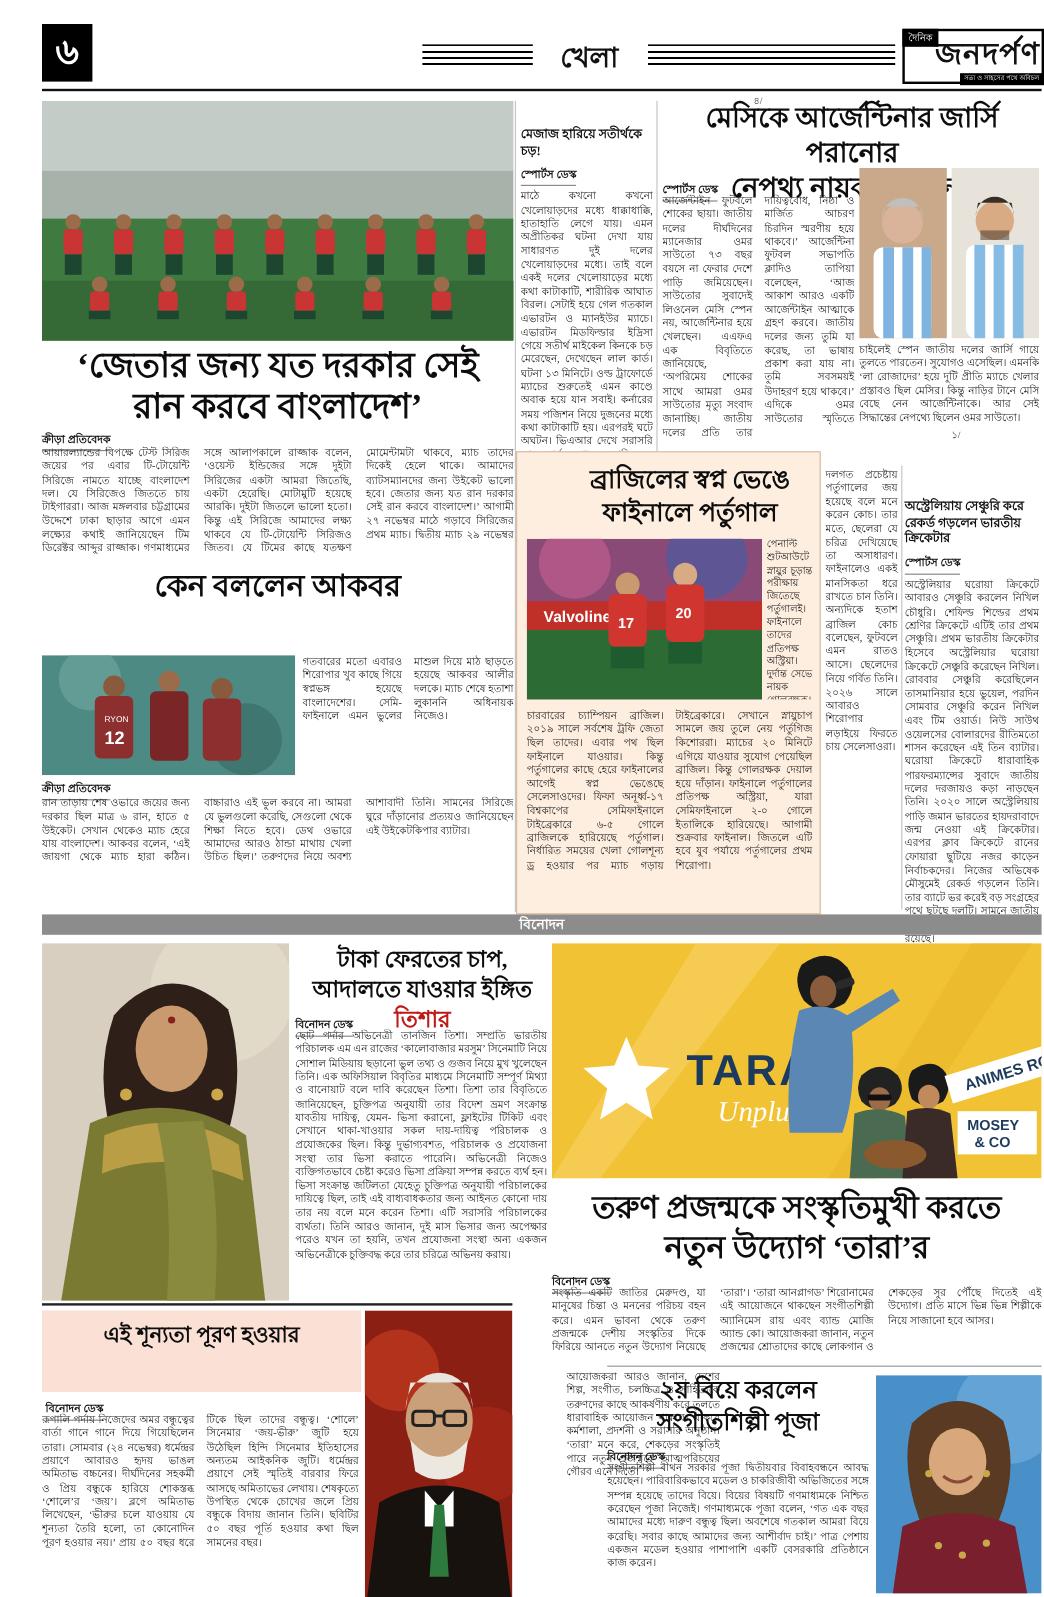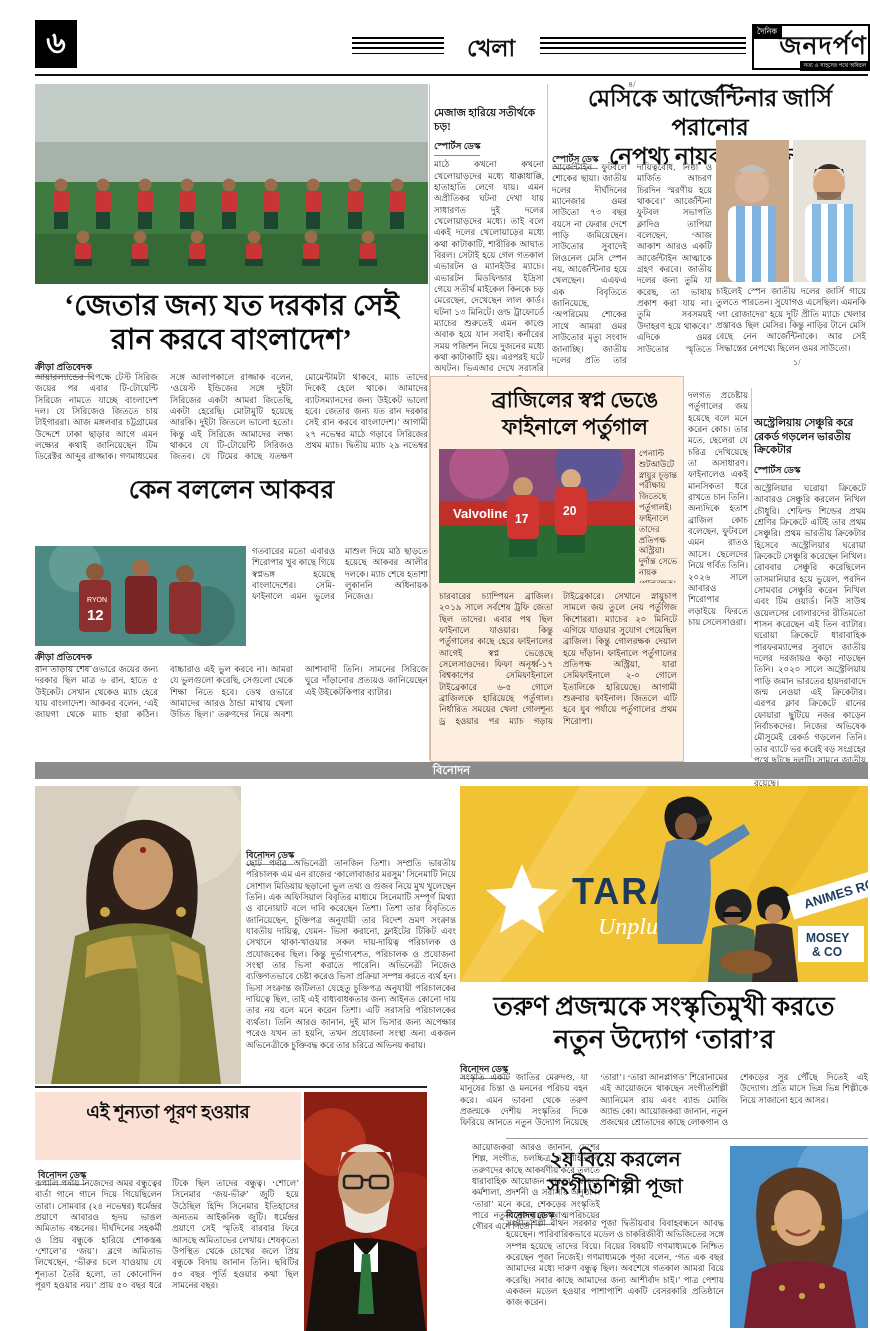--- a/index.html
+++ b/index.html
@@ -196,20 +196,23 @@
     <circle cx="150" cy="40" r="60" fill="#e4dccb" opacity="0.8"></circle>
     <path d="M60 60 q45 -50 95 -5 q18 60 -6 120 q-50 30 -86 0 q-22 -60 -3 -115z" fill="#2e2019"></path>
     <ellipse cx="108" cy="88" rx="30" ry="36" fill="#c89a6e"></ellipse>
     <circle cx="108" cy="64" r="3" fill="#8a1f1f"></circle>
     <path d="M40 150 q70 -30 130 10 l16 138 -170 0 z" fill="#7a7a33"></path>
     <path d="M52 160 q60 -24 112 8 l4 30 q-64 -28 -118 -6 z" fill="#caa84a" opacity="0.8"></path>
     <path d="M96 150 q14 60 8 148 l40 0 q6 -90 -10 -150 z" fill="#8a8a3f"></path>
     <circle cx="70" cy="126" r="5" fill="#caa84a"></circle>
       <circle cx="146" cy="126" r="5" fill="#caa84a"></circle>
   </svg>
+  <div class="abs hl" style="left:246px;top:788px;width:212px;font-size:19px;line-height:25px;">
+    <span>টাকা ফেরতের চাপ, আদালতে যাওয়ার ইঙ্গিত </span><span class="red">তিশার</span>
+  </div>
   <div class="abs" style="left:246px;top:844px;"><span class="byline">বিনোদন ডেস্ক</span></div>
   <div class="abs body-txt" style="left:246px;top:858px;width:210px;height:226px;">ছোট পর্দার অভিনেত্রী তানজিন তিশা। সম্প্রতি ভারতীয় পরিচালক এম এন রাজের ‘কালোবাজার মরসুম’ সিনেমাটি নিয়ে সোশাল মিডিয়ায় ছড়ানো ভুল তথ্য ও গুজব নিয়ে মুখ খুলেছেন তিনি। এক অফিসিয়াল বিবৃতির মাধ্যমে সিনেমাটি সম্পূর্ণ মিথ্যা ও বানোয়াট বলে দাবি করেছেন তিশা। তিশা তার বিবৃতিতে জানিয়েছেন, চুক্তিপত্র অনুযায়ী তার বিদেশ ভ্রমণ সংক্রান্ত যাবতীয় দায়িত্ব, যেমন- ভিসা করানো, ফ্লাইটের টিকিট এবং সেখানে থাকা-খাওয়ার সকল দায়-দায়িত্ব পরিচালক ও প্রযোজকের ছিল। কিন্তু দুর্ভাগ্যবশত, পরিচালক ও প্রযোজনা সংস্থা তার ভিসা করাতে পারেনি। অভিনেত্রী নিজেও ব্যক্তিগতভাবে চেষ্টা করেও ভিসা প্রক্রিয়া সম্পন্ন করতে ব্যর্থ হন। ভিসা সংক্রান্ত জটিলতা যেহেতু চুক্তিপত্র অনুযায়ী পরিচালকের দায়িত্বে ছিল, তাই এই বাধ্যবাধকতার জন্য আইনত কোনো দায় তার নয় বলে মনে করেন তিশা। এটি সরাসরি পরিচালকের ব্যর্থতা। তিনি আরও জানান, দুই মাস ভিসার জন্য অপেক্ষার পরেও যখন তা হয়নি, তখন প্রযোজনা সংস্থা অন্য একজন অভিনেত্রীকে চুক্তিবদ্ধ করে তার চরিত্রে অভিনয় করায়।</div>
 
   <svg class="abs" style="left:460px;top:786px;" width="408" height="196" viewBox="0 0 408 196">
     <rect width="408" height="196" fill="#f2c235"></rect>
     <polygon points="0,196 120,0 190,0 40,196" fill="#f7d36a" opacity="0.55"></polygon>
     <polygon points="230,196 350,0 400,0 270,196" fill="#e8b62a" opacity="0.6"></polygon>
     <path d="M62 78 l10 24 26 2 -20 17 6 26 -22 -14 -22 14 6 -26 -20 -17 26 -2 z" fill="#fff"></path>
     <text x="112" y="118" font-size="36" font-weight="bold" letter-spacing="2" fill="#1c3a5c" font-family="Liberation Sans,sans-serif">TARA</text>
     <text x="138" y="148" font-size="24" font-style="italic" fill="#fff" font-family="Liberation Serif,serif">Unplugged</text>

